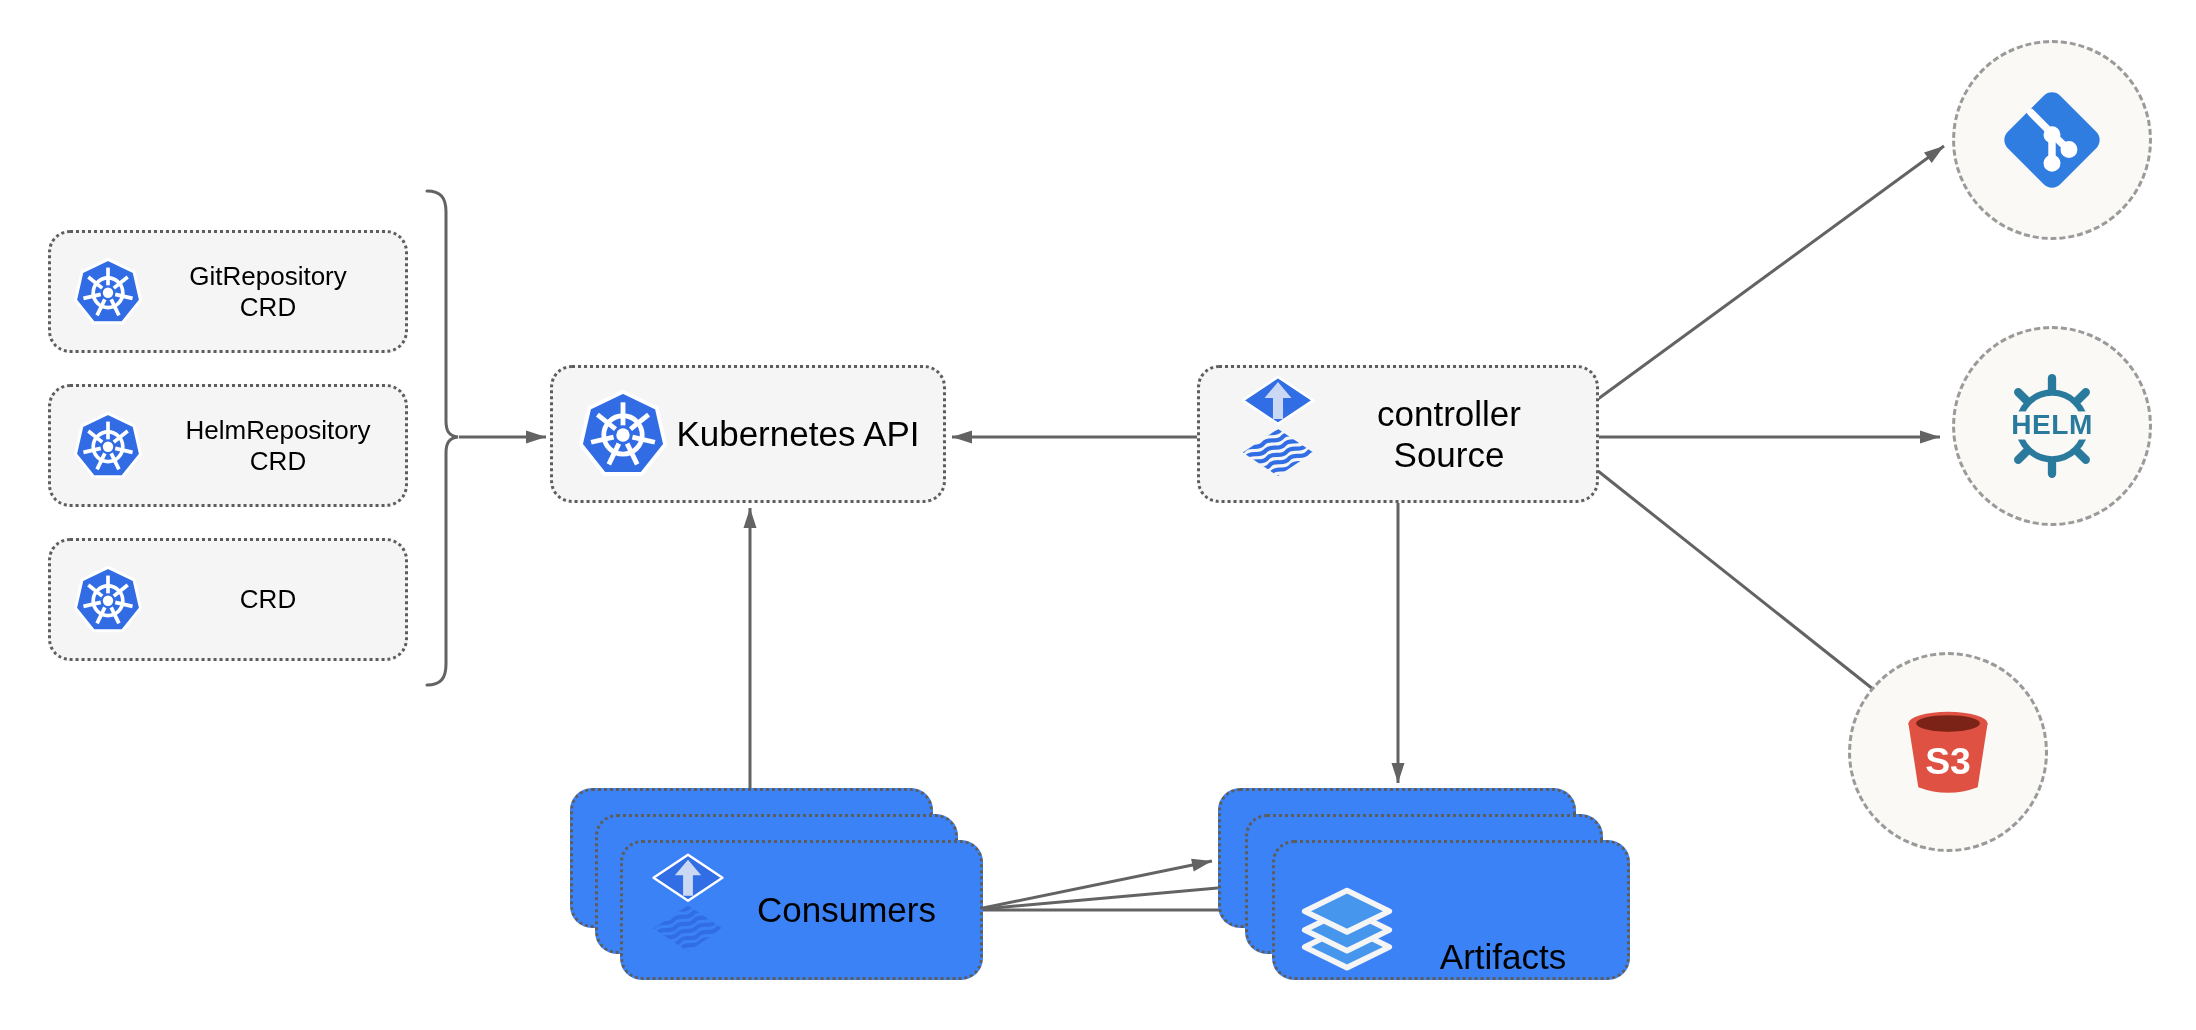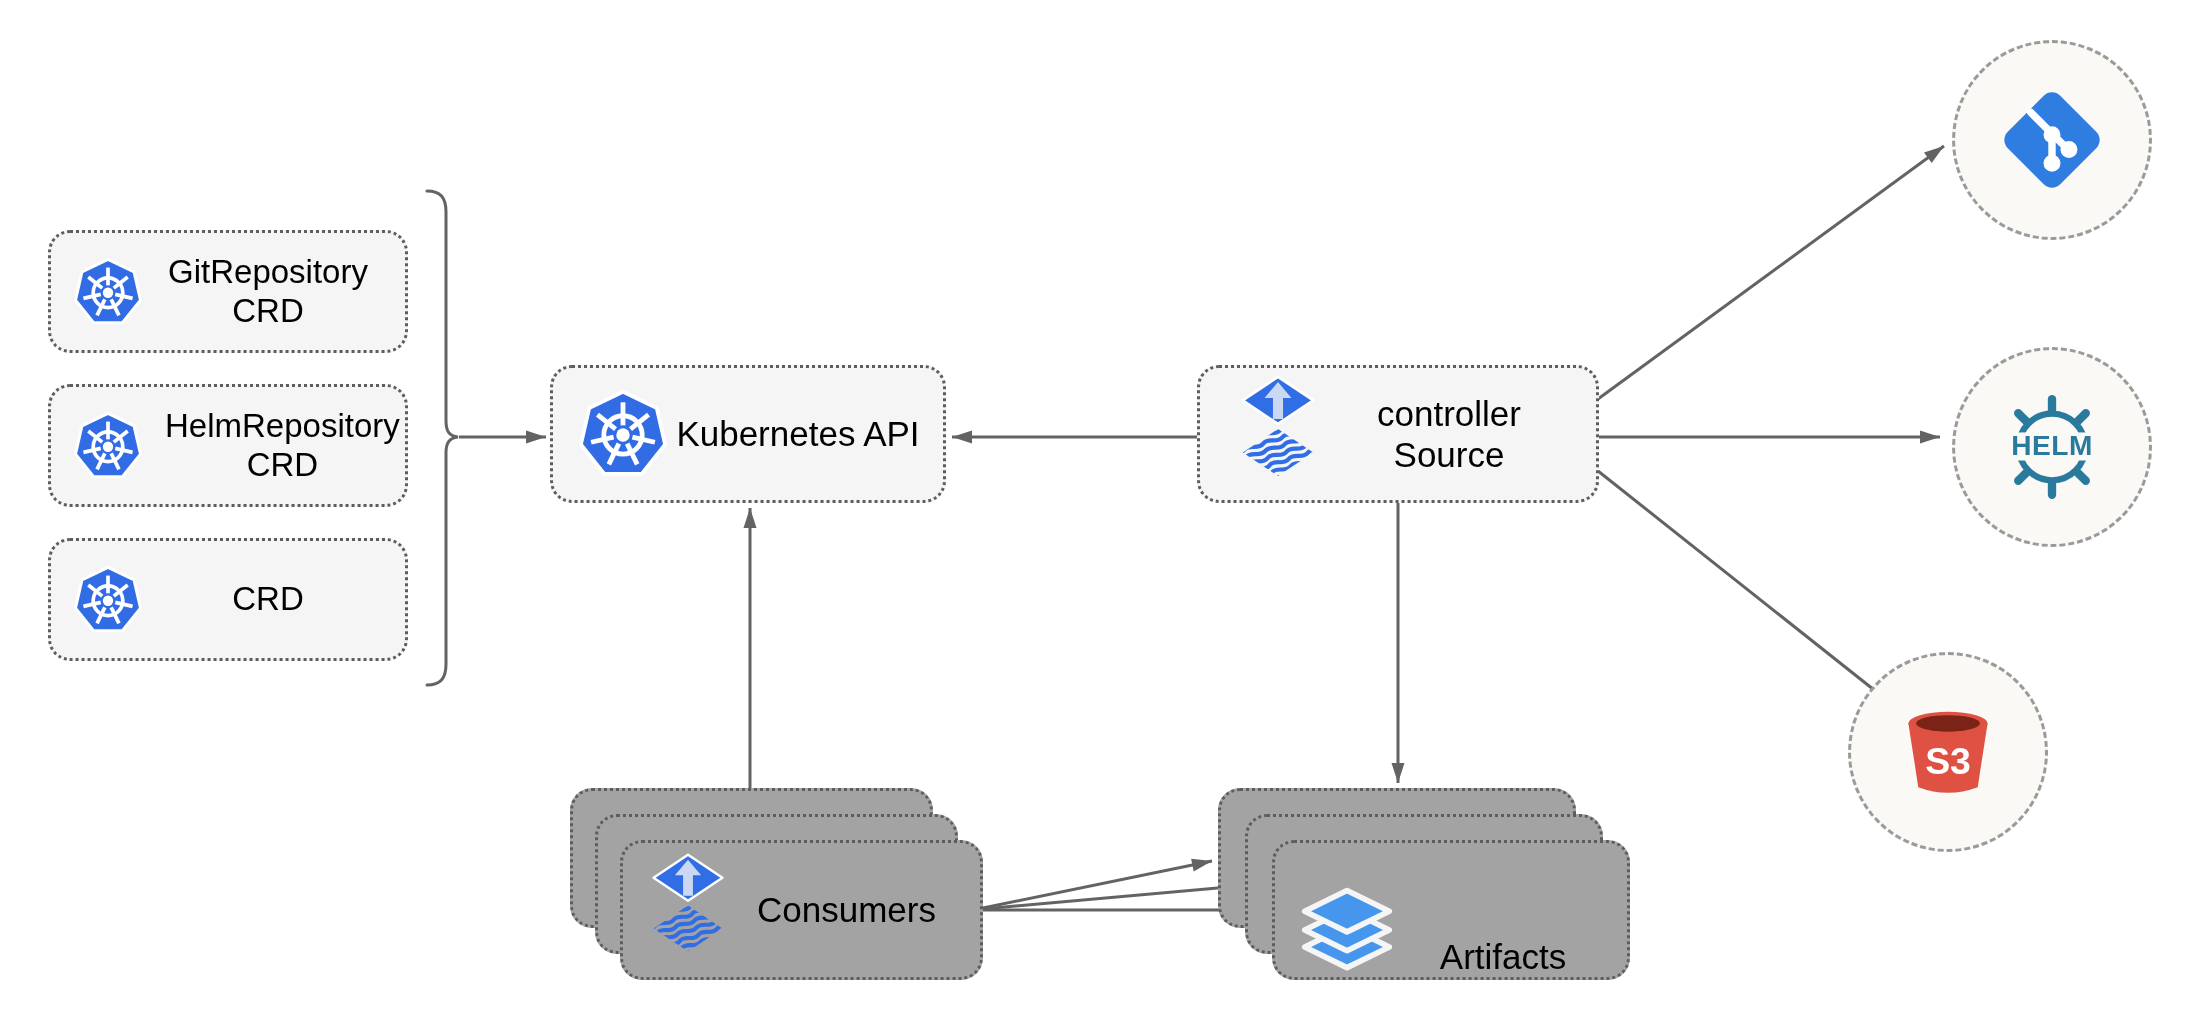--- a/index.html
+++ b/index.html
@@ -2,24 +2,24 @@
 <html><head>
 <meta charset="utf-8">
 <style>
   html,body{margin:0;padding:0;background:#fff;}
   .canvas{position:relative;width:2196px;height:1030px;background:#ffffff;
           font-family:"Liberation Sans",sans-serif;overflow:hidden;}
   .overlay{position:absolute;left:0;top:0;pointer-events:none;}
   .node{position:absolute;background:#f5f5f5;border:3px dotted #5d5d5d;border-radius:22px;
         box-sizing:border-box;display:flex;align-items:center;}
   .crd{left:48px;width:360px;height:123px;padding:0 14px 0 20px;}
-  .label{flex:1;text-align:center;color:#000;font-size:33px;line-height:1.18;}
+  .label{flex:1;text-align:center;color:#000;font-size:26px;line-height:1.18;}
   .label-lg{flex:1;text-align:center;color:#000;font-size:35px;line-height:1.18;}
   .icon{flex:0 0 auto;}
-  .stack-box{position:absolute;background:#a3a3a3;border:3px dotted #5d5d5d;border-radius:22px;
+  .stack-box{position:absolute;background:#3b82f6;border:3px dotted #5d5d5d;border-radius:22px;
              box-sizing:border-box;width:363px;height:140px;}
   .stack-front{display:flex;align-items:center;padding:0 16px 0 24px;}
   .circle{position:absolute;width:200px;height:200px;border-radius:50%;background:#faf9f5;
           border:3px dashed #9a9a9a;box-sizing:border-box;display:flex;align-items:center;justify-content:center;}
   .defs-holder{position:absolute;width:0;height:0;}
 </style>
 </head>
 <body>
 
 <div class="canvas">
@@ -156,21 +156,21 @@
         <line x1="30" y1="24" x2="45" y2="39"></line>
         <line x1="55" y1="49" x2="60" y2="54"></line>
         <line x1="50" y1="52" x2="50" y2="64"></line>
         <circle cx="50" cy="45" r="5" stroke-width="6"></circle>
         <circle cx="66" cy="59" r="5" stroke-width="6"></circle>
         <circle cx="50" cy="72" r="5" stroke-width="6"></circle>
       </g>
     </svg>
   </div>
 
-  <div class="circle" style="left:1952px;top:347px;">
+  <div class="circle" style="left:1952px;top:326px;">
     <svg width="104" height="104" viewBox="0 0 100 100">
       <circle cx="50" cy="50" r="32" fill="none" stroke="#2A7A9E" stroke-width="6"></circle>
       <g stroke="#2A7A9E" stroke-width="8" stroke-linecap="round">
         <line x1="50" y1="15" x2="50" y2="4"></line>
         <line x1="74.7" y1="25.3" x2="82.5" y2="17.5"></line>
         <line x1="25.3" y1="25.3" x2="17.5" y2="17.5"></line>
         <line x1="50" y1="85" x2="50" y2="96"></line>
         <line x1="74.7" y1="74.7" x2="82.5" y2="82.5"></line>
         <line x1="25.3" y1="74.7" x2="17.5" y2="82.5"></line>
       </g>

